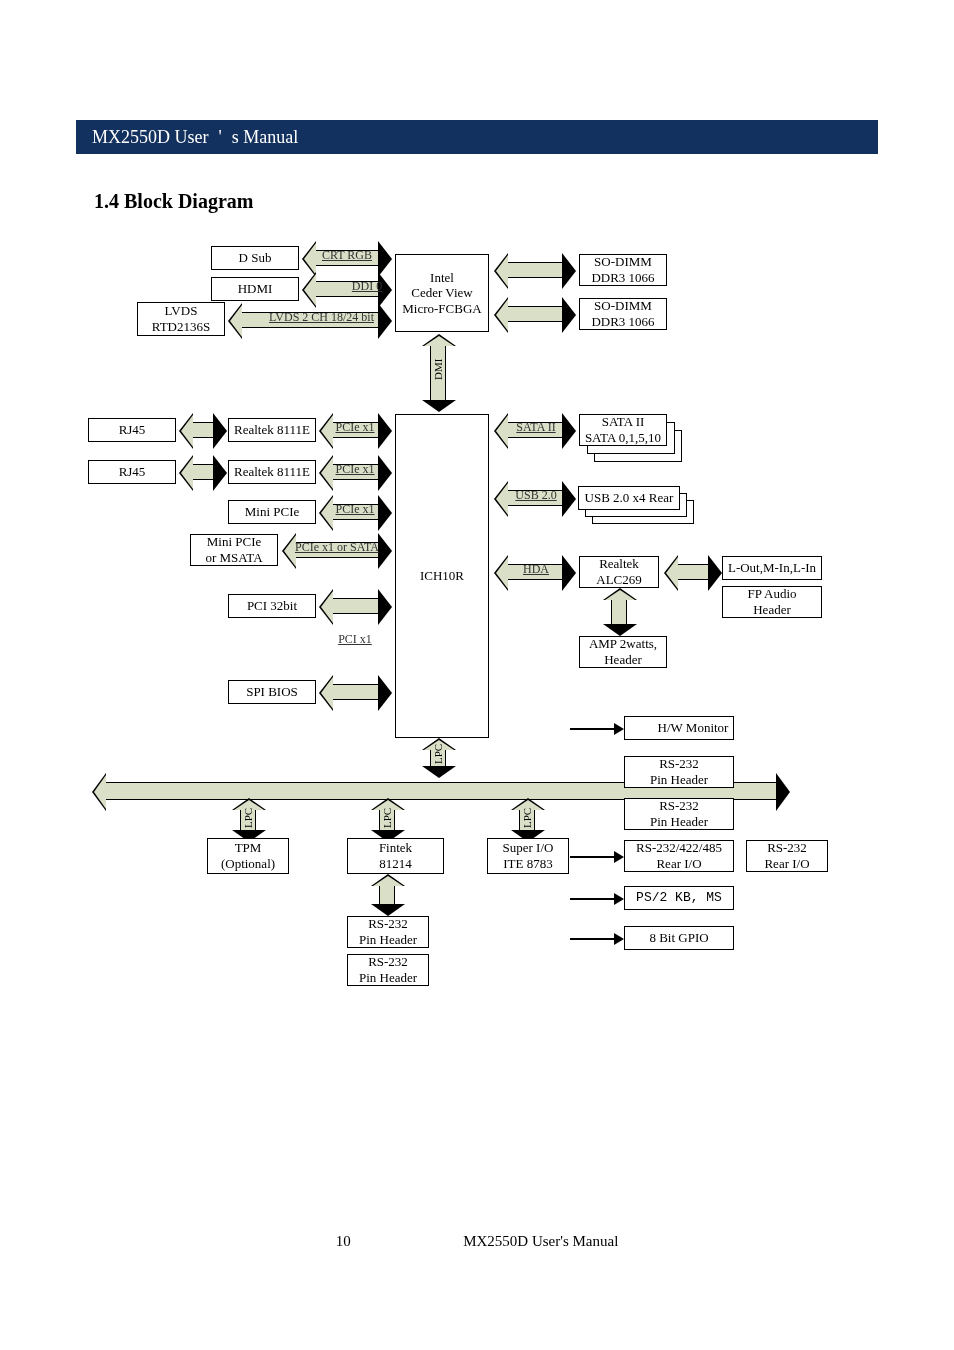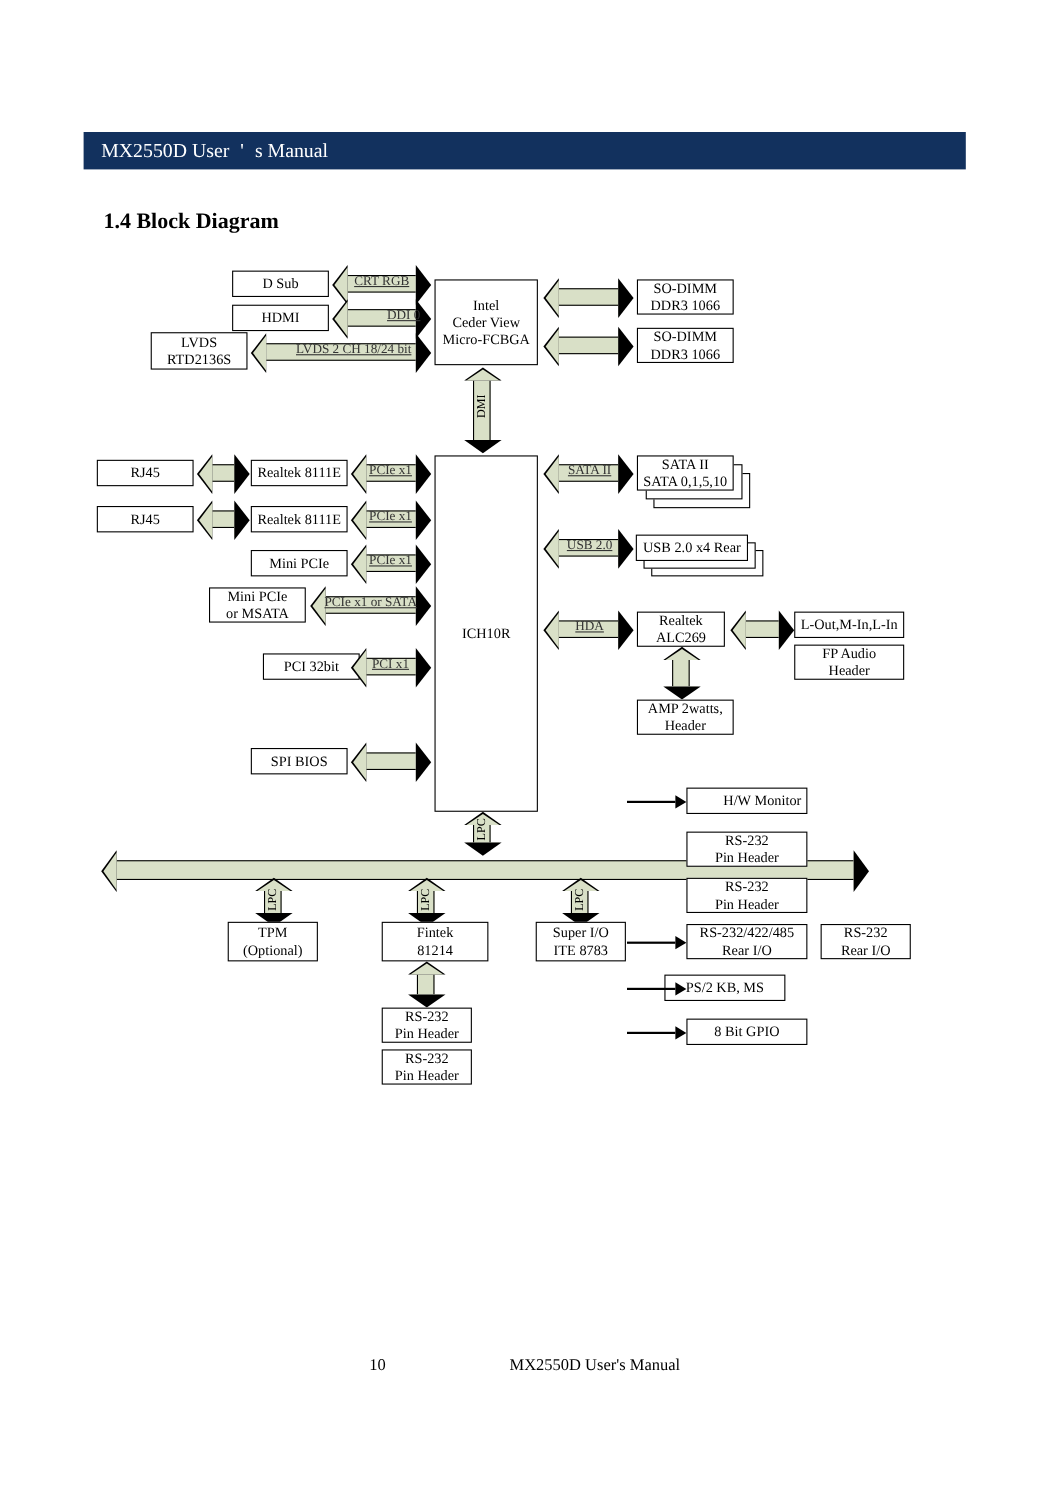--- a/index.html
+++ b/index.html
@@ -155,28 +155,28 @@
   <div class="box" style="left:190px; top:534px; width:88px; height:32px;">
     <span>Mini PCIe</span>
     <span>or MSATA</span>
   </div>
   <div class="arrow-h bi" style="left:296px; top:542px; width:82px;">
       <span class="tip-l"></span>
       <span class="tip-r"></span>
     </div>
   <div class="label" style="left:290px; top:540px; width:94px;">PCIe x1 or SATA</div>
 
-  <div class="box" style="left:228px; top:594px; width:88px; height:24px;margin-left:11px;">
+  <div class="box" style="left:228px; top:594px; width:88px; height:24px;">
       <span>PCI 32bit</span>
     </div>
   <div class="arrow-h bi" style="left:333px; top:598px; width:45px;">
       <span class="tip-l"></span>
       <span class="tip-r"></span>
     </div>
-  <div class="label" style="left:332px; top:596px; width:46px;">PCI x1</div>
+  <div class="label" style="left:332px; top:632px; width:46px;">PCI x1</div>
 
   <div class="box" style="left:228px; top:680px; width:88px; height:24px;">
       <span>SPI BIOS</span>
     </div>
   <div class="arrow-h bi" style="left:333px; top:684px; width:45px;">
       <span class="tip-l"></span>
       <span class="tip-r"></span>
     </div>
 
   <div class="stack-extra" style="left:594px; top:430px; width:88px; height:32px;"></div>
@@ -295,21 +295,21 @@
     <span>Pin Header</span>
   </div>
   <div class="box" style="left:624px; top:840px; width:110px; height:32px;">
     <span>RS-232/422/485</span>
     <span>Rear I/O</span>
   </div>
   <div class="box" style="left:746px; top:840px; width:82px; height:32px;">
     <span>RS-232</span>
     <span>Rear I/O</span>
   </div>
-  <div class="box" style="left:604px; top:886px; width:110px; height:24px;">
+  <div class="box" style="left:624px; top:886px; width:110px; height:24px;font-family:Liberation Mono, monospace;">
       <span>PS/2 KB, MS</span>
     </div>
   <div class="box" style="left:624px; top:926px; width:110px; height:24px;">
       <span>8 Bit GPIO</span>
     </div>
 
   <div class="arrow-line h" style="left:570px; top:728px; width:44px;">
       <span class="tip-r"></span>
     </div>
   <div class="arrow-line h" style="left:570px; top:898px; width:44px;">

